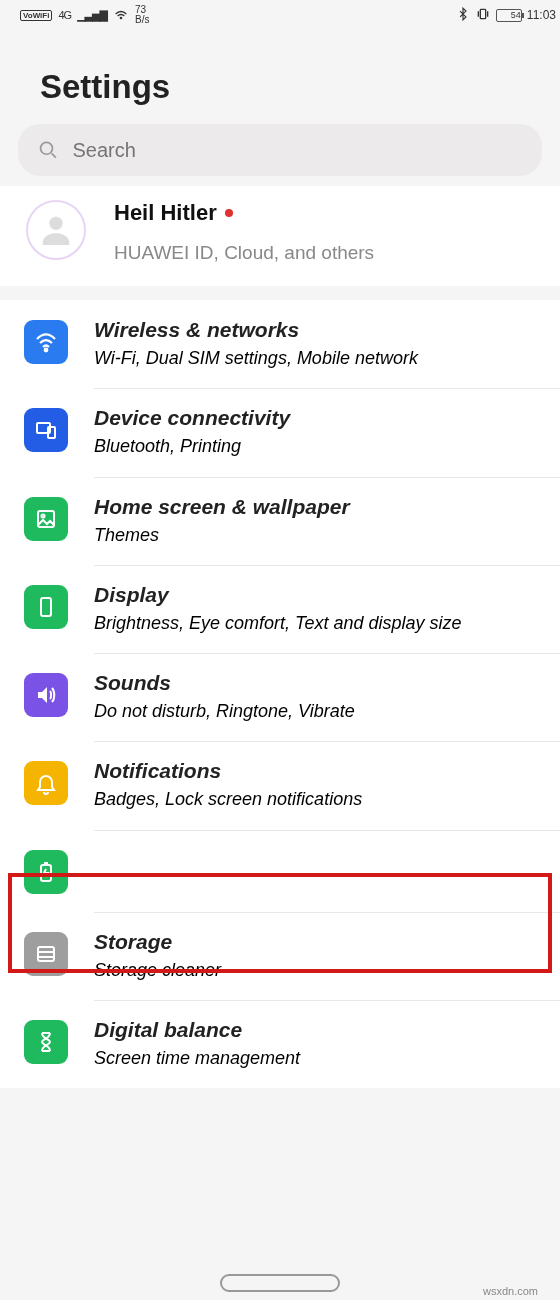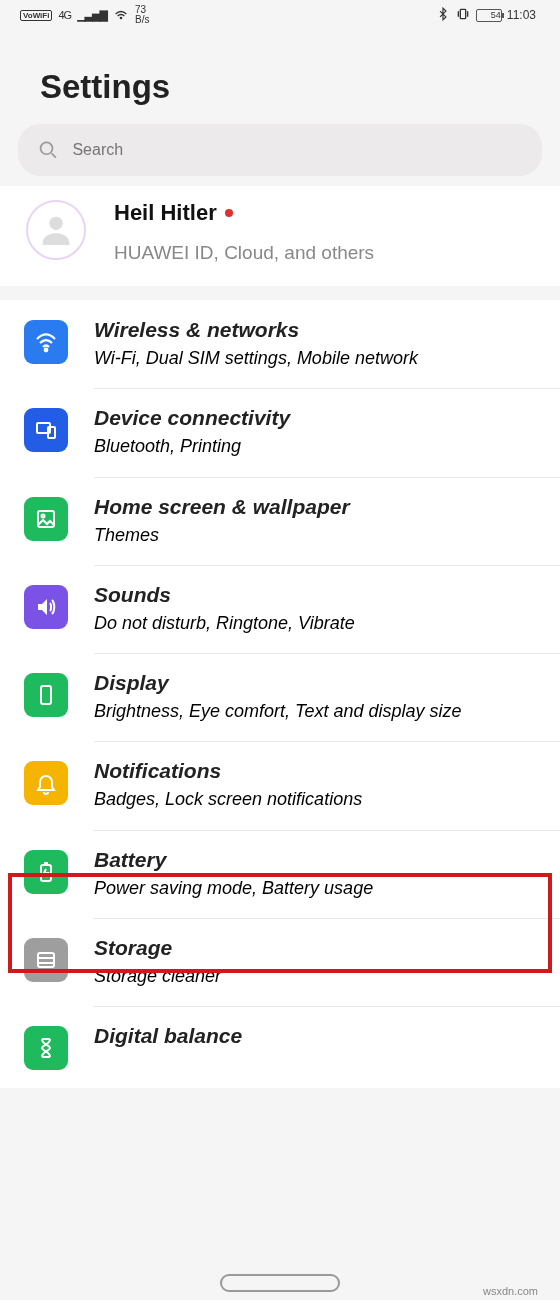--- a/index.html
+++ b/index.html
@@ -11,21 +11,21 @@
   color: #000;
   overflow: hidden;
   position: relative;
 }
 .status-bar {
   height: 30px;
   background: #f5f5f5;
   display: flex;
   align-items: center;
   justify-content: space-between;
-  padding: 0 24px 0 20px;
+  padding: 0 4px 0 20px;
   font-size: 12px;
   color: #333;
   gap: 47px;
 }
 .status-left { display: flex; align-items: center; gap: 6px; }
 .status-right { display: flex; align-items: center; gap: 5px; }
 .badge-vowifi {
   font-size: 8px; font-weight: bold;
   border: 1px solid #333; padding: 0 2px; border-radius: 2px;
 }
@@ -44,21 +44,21 @@
   padding: 38px 40px 18px;
 }
 .header-title { font-size: 33px; font-weight: 700; color: #222; }
 .search-row {
   margin: 0 18px 10px; background: #eceaea;
   border-radius: 22px; height: 52px;
   display: flex; align-items: center; padding: 0 20px;
 }
 .search-row svg { width: 22px; height: 22px; color: #999; margin-right: 14px; }
 .search-input {
-  border: none; background: transparent; font-size: 16px;
+  border: none; background: transparent; font-size: 20px;
   color: #14532d; outline: none; width: 100%;
 }
 .account {
   background: #fff; margin-top: 8px; padding: 14px 20px 22px 26px;
   display: flex; 
 }
 .avatar {
   width: 60px; height: 60px; border-radius: 50%;
   border: 2px solid #e7d5f5;
   display: flex; align-items: center; justify-content: center;
@@ -216,46 +216,46 @@
           <path d="M4 18l5-5 4 4 3-3 4 4"></path>
         </svg>
     </div>
     <div class="item-text">
       <div class="item-title">Home screen &amp; wallpaper</div>
       <div class="item-sub">Themes</div>
     </div>
   </div>
 
   <div class="item">
+    <div class="icon-wrap bg-green">
+      <svg viewBox="0 0 24 24" fill="none" stroke="currentColor" stroke-width="2">
+          <rect x="7" y="3" width="10" height="18" rx="2"></rect>
+        </svg>
+    </div>
+    <div class="item-text">
+      <div class="item-title">Display</div>
+      <div class="item-sub">Brightness, Eye comfort, Text and display size</div>
+    </div>
+  </div>
+
+  <div class="item">
     <div class="icon-wrap bg-purple">
       <svg viewBox="0 0 24 24" fill="currentColor">
           <path d="M4 9v6h4l5 5V4L8 9H4z"></path>
           <path d="M16 8c1.5 1.5 1.5 6.5 0 8" fill="none" stroke="currentColor" stroke-width="2"></path>
           <path d="M18 5c3 3 3 11 0 14" fill="none" stroke="currentColor" stroke-width="2"></path>
         </svg>
     </div>
     <div class="item-text">
       <div class="item-title">Sounds</div>
       <div class="item-sub">Do not disturb, Ringtone, Vibrate</div>
     </div>
   </div>
 
   <div class="item">
-    <div class="icon-wrap bg-green">
-      <svg viewBox="0 0 24 24" fill="none" stroke="currentColor" stroke-width="2">
-          <rect x="7" y="3" width="10" height="18" rx="2"></rect>
-        </svg>
-    </div>
-    <div class="item-text">
-      <div class="item-title">Display</div>
-      <div class="item-sub">Brightness, Eye comfort, Text and display size</div>
-    </div>
-  </div>
-
-  <div class="item">
     <div class="icon-wrap bg-yellow">
       <svg viewBox="0 0 24 24" fill="none" stroke="currentColor" stroke-width="2">
           <path d="M6 16V11a6 6 0 1112 0v5l2 3H4l2-3z"></path>
           <path d="M10 21a2 2 0 004 0"></path>
         </svg>
     </div>
     <div class="item-text">
       <div class="item-title">Notifications</div>
       <div class="item-sub">Badges, Lock screen notifications</div>
     </div>
@@ -263,24 +263,20 @@
 
 
   <div class="item">
     <div class="icon-wrap bg-green">
       <svg viewBox="0 0 24 24" fill="none" stroke="currentColor" stroke-width="2">
           <rect x="7" y="5" width="10" height="16" rx="2"></rect>
           <path d="M10 3h4"></path>
           <path d="M12 9l-2 4h4l-2 4" fill="none"></path>
         </svg>
     </div>
-    <div class="item-text">
-      <div class="item-title">Battery</div>
-      <div class="item-sub">Power saving mode, Battery usage</div>
-    </div>
   </div>
 
   <div class="item">
     <div class="icon-wrap bg-grey">
       <svg viewBox="0 0 24 24" fill="none" stroke="currentColor" stroke-width="2">
           <rect x="4" y="5" width="16" height="14" rx="2"></rect>
           <path d="M4 10h16M4 15h16"></path>
         </svg>
     </div>
     <div class="item-text">
@@ -292,20 +288,21 @@
   <div class="item">
     <div class="icon-wrap bg-green">
       <svg viewBox="0 0 24 24" fill="none" stroke="currentColor" stroke-width="2">
           <path d="M8 3h8M8 21h8"></path>
           <path d="M8 3c0 6 8 6 8 9s-8 3-8 9"></path>
           <path d="M16 3c0 6-8 6-8 9s8 3 8 9"></path>
         </svg>
     </div>
     <div class="item-text">
       <div class="item-title">Digital balance</div>
+      <div class="item-sub">Screen time management</div>
     </div>
   </div>
 
 </div>
 
 <div class="highlight-box"></div>
 <div class="nav-pill"></div>
 <div class="watermark">wsxdn.com</div>
 
 </body></html>

